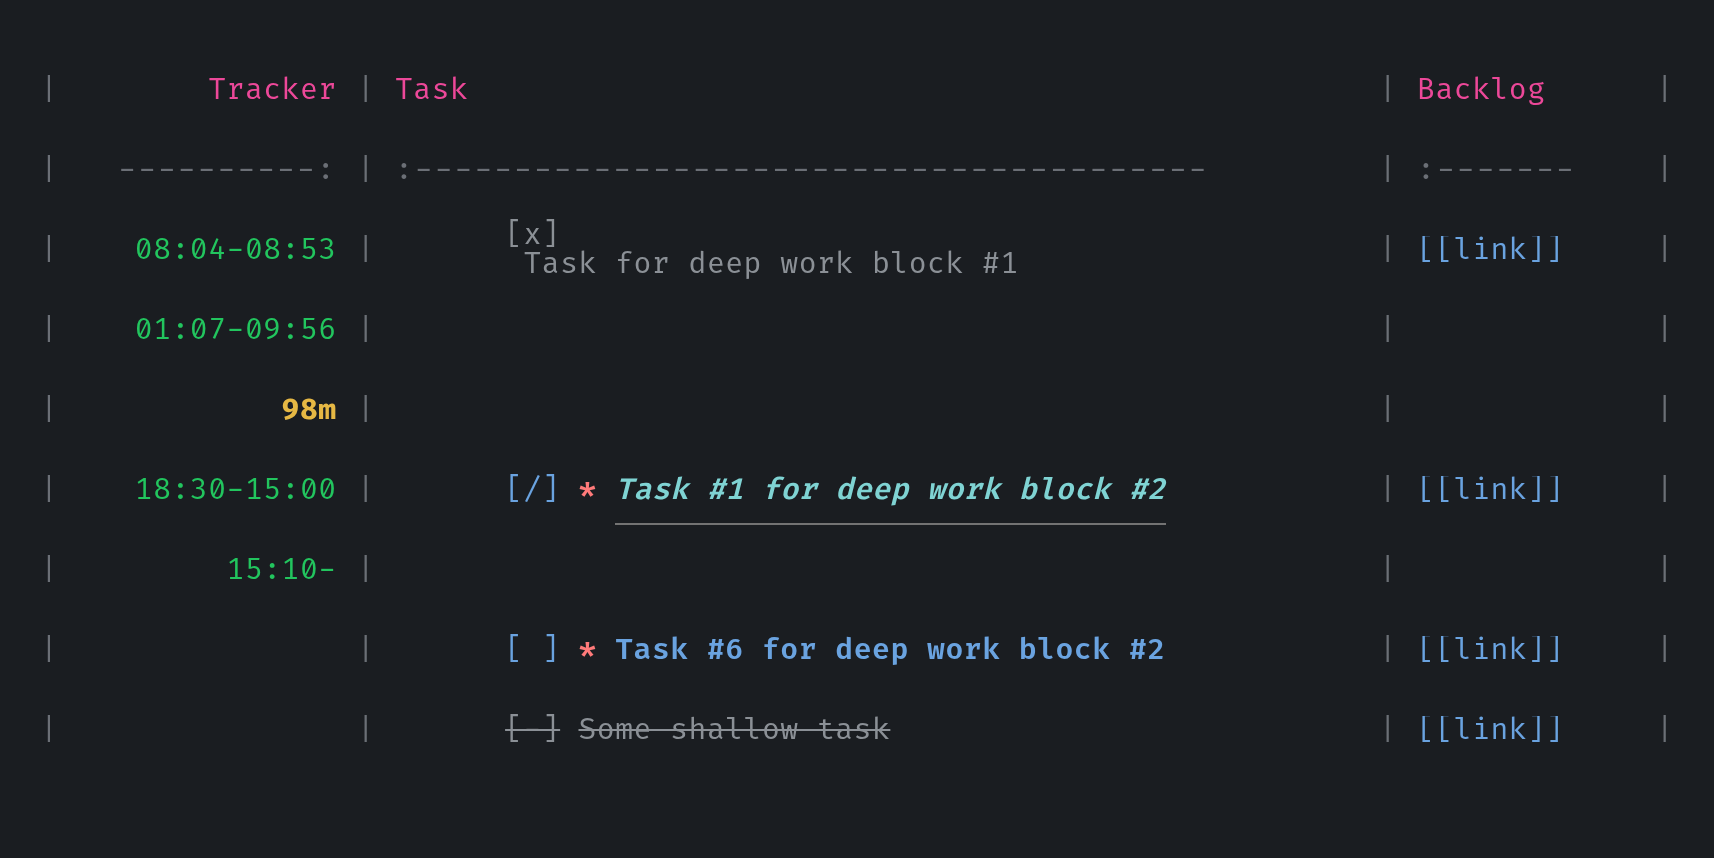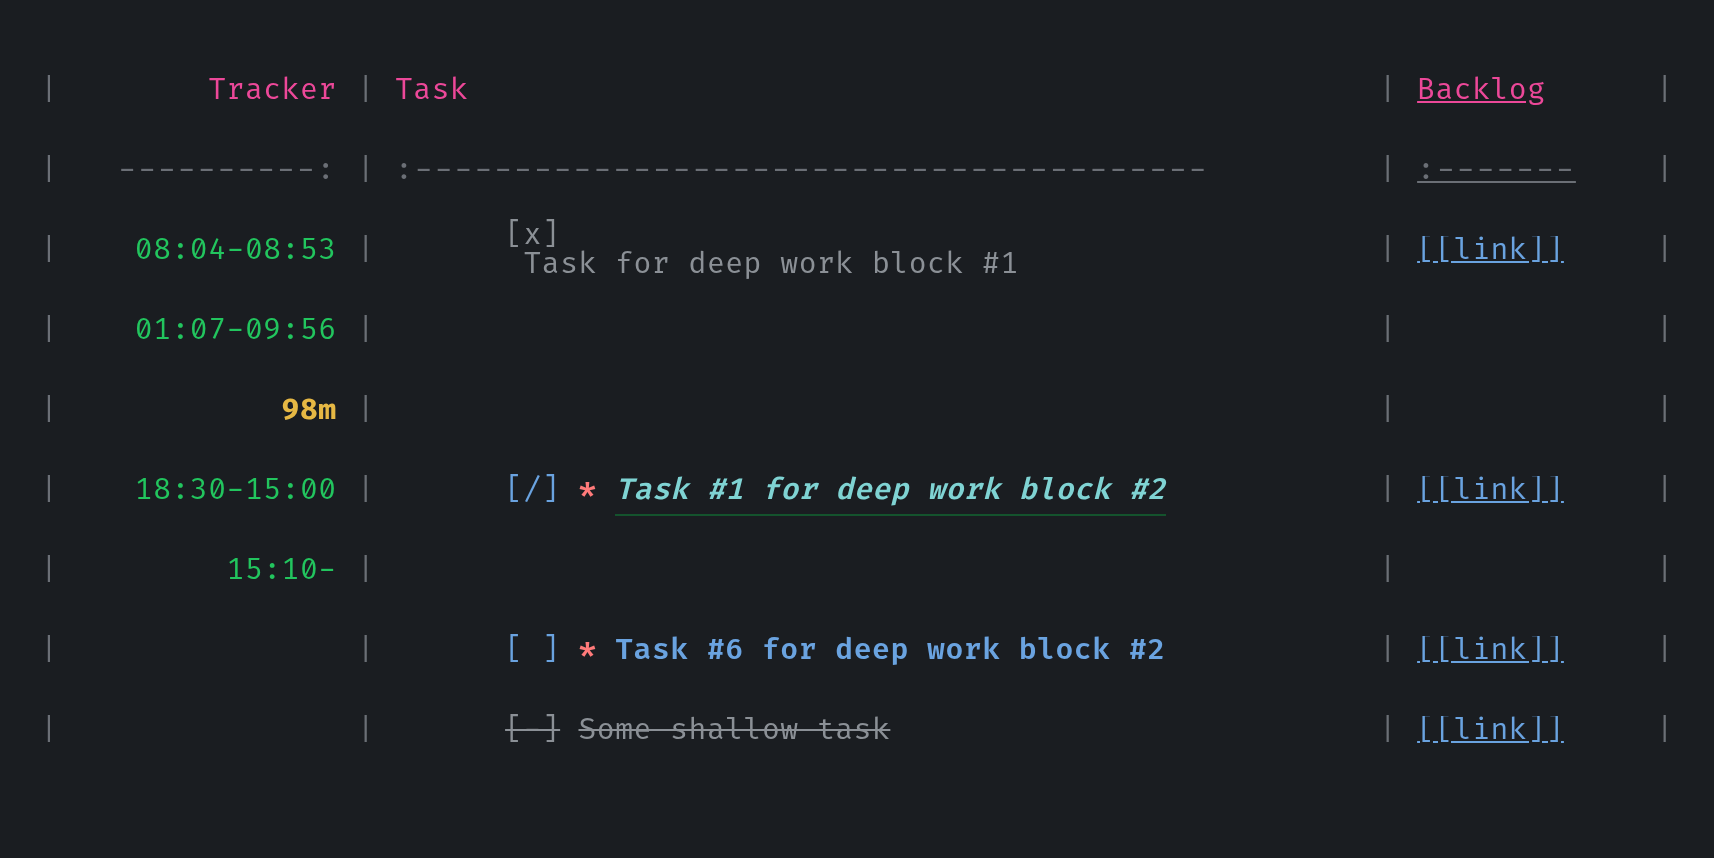--- a/index.html
+++ b/index.html
@@ -20,34 +20,34 @@
       display:flex;
       align-items:center;
       height:80px;
       padding:0 30px;
     }
     .pipe { color:#6b6f76; padding:0 10px; }
     .hdr { color:#ec4899; }
     .dashes { color:#6b6f76; letter-spacing:2px; white-space:pre; overflow:hidden; }
     .col-tracker { width:280px; text-align:right; padding-right:10px; white-space:pre; }
     .col-task { width:990px; text-align:left; padding-left:10px; white-space:pre; overflow:hidden; }
-    .col-backlog { width:240px; text-align:left; padding-left:10px; white-space:pre; overflow:hidden;text-decoration:underline; }
+    .col-backlog { width:240px; text-align:left; padding-left:10px; white-space:pre; overflow:hidden; }
     .time    { color:#22c55e; }
     .timebold{ color:#e6b844; font-weight:700; }
     .grey    { color:#8b9096; }
     .strike  { color:#8b9096; text-decoration:line-through; text-decoration-thickness:2px; }
     .link    { color:#6aa3e0; }
     .check   { color:#6aa3e0; }
     .star    { color:#ff7a7a; font-weight:600; }
     .active-task {
       color:#7fd3d3;
       font-style:italic;
       font-weight:600;
-      border-bottom:2px solid #14532d;
-      padding-bottom:6px;
+      border-bottom:2px solid #737373;
+      padding-bottom:15px;
     }
     .blue-task { color:#6aa3e0; font-weight:600; }
   </style>
 </head>
 <body>
 
 <div class="wrap">
 
   <div class="row">
     <span class="pipe">|</span>

